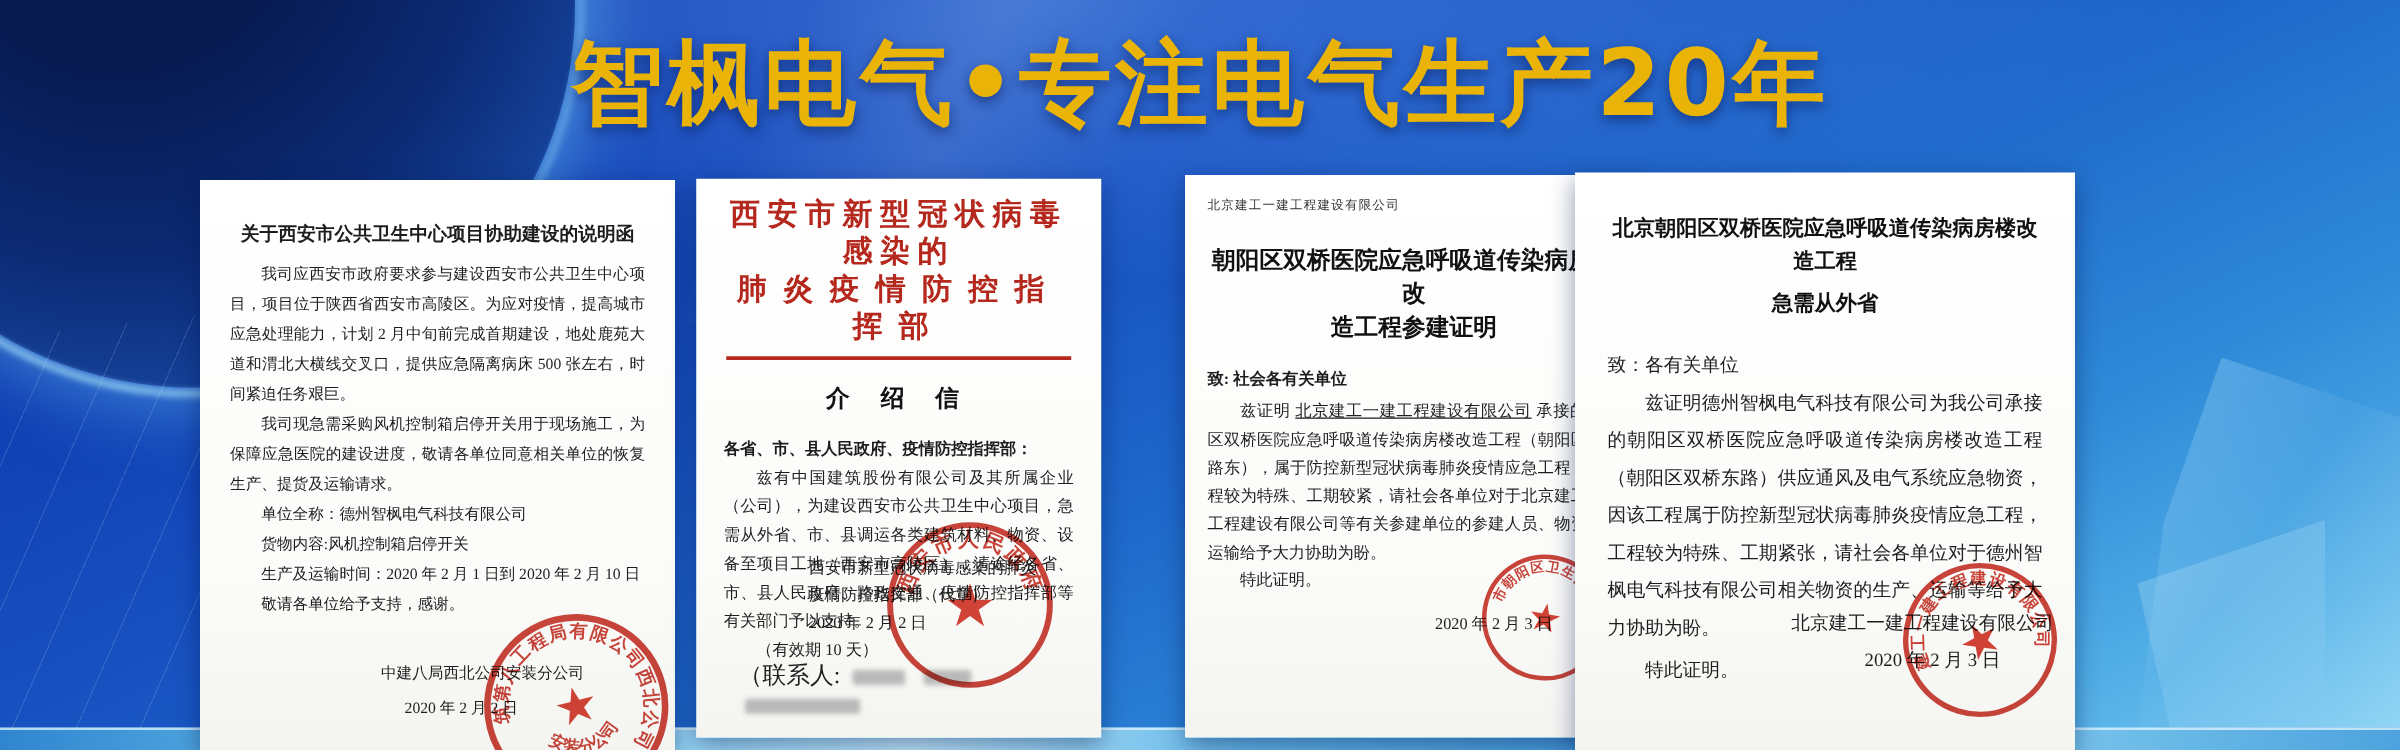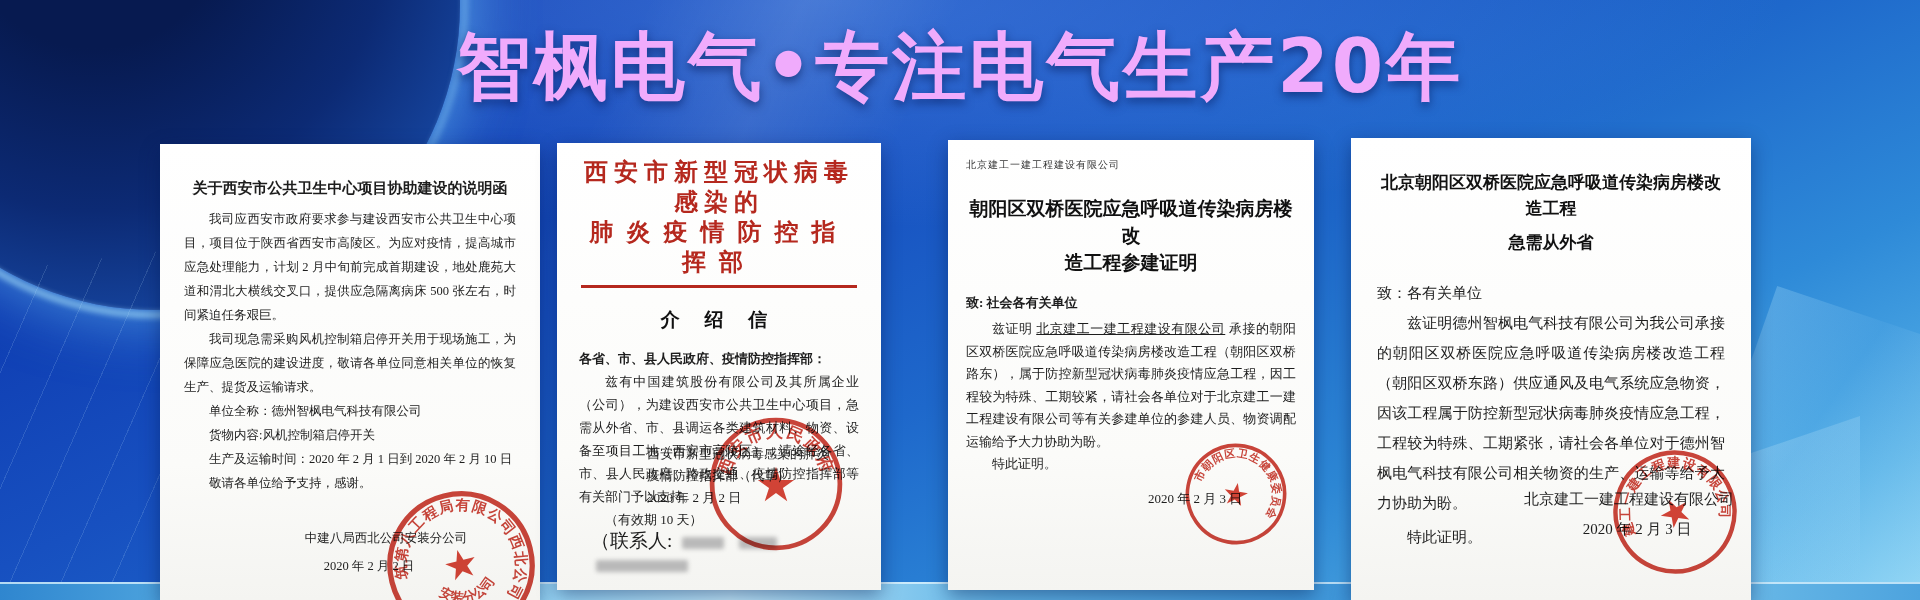--- a/index.html
+++ b/index.html
@@ -27,21 +27,21 @@
     clip-path:polygon(32% 0,100% 16%,100% 100%,0 100%,10% 44%);}
   .facet-right2{position:absolute;right:60px;bottom:14px;width:150px;height:170px;
     background:linear-gradient(145deg,rgba(230,250,255,.25),rgba(120,190,240,.08));
     clip-path:polygon(0 30%,100% 0,100% 100%,18% 100%);}
   .bottom-strip{position:absolute;left:0;bottom:0;width:100%;height:16px;
     border-top:2px solid rgba(225,246,255,.75);
     background:linear-gradient(90deg,#2f86cf 0%,#58aee3 12%,#8fd2f4 27%,#c2eafb 38%,#63b6e7 52%,#3e96d9 70%,#79c5ec 85%,#4da3de 100%);}
   
   .banner-title{position:absolute;top:18px;left:0;width:100%;text-align:center;
     font-family:"DejaVu Sans","Liberation Sans",sans-serif;
-    font-size:74px;font-weight:700;color:#f0abfc;letter-spacing:3px;
+    font-size:74px;font-weight:700;color:#eab308;letter-spacing:3px;
     text-shadow:0 4px 10px rgba(3,20,80,.55);}
   
   .doc{position:absolute;background:linear-gradient(180deg,#ffffff 0%,#fbfbf9 70%,#f4f4f1 100%);
     box-shadow:0 6px 18px rgba(3,25,80,.45);overflow:hidden;color:#1d1d1d;
     font-family:"Liberation Serif","DejaVu Serif",serif;}
   .doc p{margin:0;}
   .just{text-align:justify;text-justify:inter-ideograph;}
   .ind{text-indent:2em;}
   
   .doc1{left:160px;top:144px;width:380px;height:456px;padding:20px 24px;box-sizing:border-box;font-size:12.5px;line-height:24px;}
@@ -63,21 +63,21 @@
   .blur-bar{display:inline-block;height:12px;border-radius:2px;background:#b9b9b9;filter:blur(2px);vertical-align:middle;margin:0 5px;}
   
   .doc3{left:948px;top:140px;width:366px;height:450px;padding:10px 18px;box-sizing:border-box;font-size:13px;line-height:22.5px;}
   .doc3 .hdr{font-size:10px;color:#333;margin-top:4px;letter-spacing:1px;}
   .doc3 .ttl{font-size:19px;font-weight:700;text-align:center;line-height:27px;margin-top:18px;color:#111;}
   .doc3 .salu{margin-top:16px;font-weight:600;}
   .doc3 .body{margin-top:4px;}
   .doc3 .uline{text-decoration:underline;}
   .doc3 .dt{position:absolute;top:348px;left:200px;}
   
-  .doc4{left:1351px;top:138px;width:400px;height:462px;padding:16px 26px;box-sizing:border-box;font-size:15px;line-height:30px;}
+  .doc4{left:1260px;top:138px;width:400px;height:462px;padding:16px 26px;box-sizing:border-box;font-size:15px;line-height:30px;}
   .doc4 .ttl{font-size:17px;font-weight:700;text-align:center;line-height:26px;margin-top:16px;color:#111;}
   .doc4 .ttl2{margin-top:8px;}
   .doc4 .salu{margin-top:22px;}
   .doc4 .closing{margin-top:4px;}
   .doc4 .signer{position:absolute;top:346px;left:160px;width:236px;text-align:center;}
   .doc4 .dt{position:absolute;top:376px;left:186px;width:200px;text-align:center;}
   
   .stamp{position:absolute;opacity:.88;mix-blend-mode:multiply;pointer-events:none;}
   .stamp svg{display:block;width:100%;height:100%;}
   .ring{fill:none;stroke:#c42b1f;stroke-width:4;}

